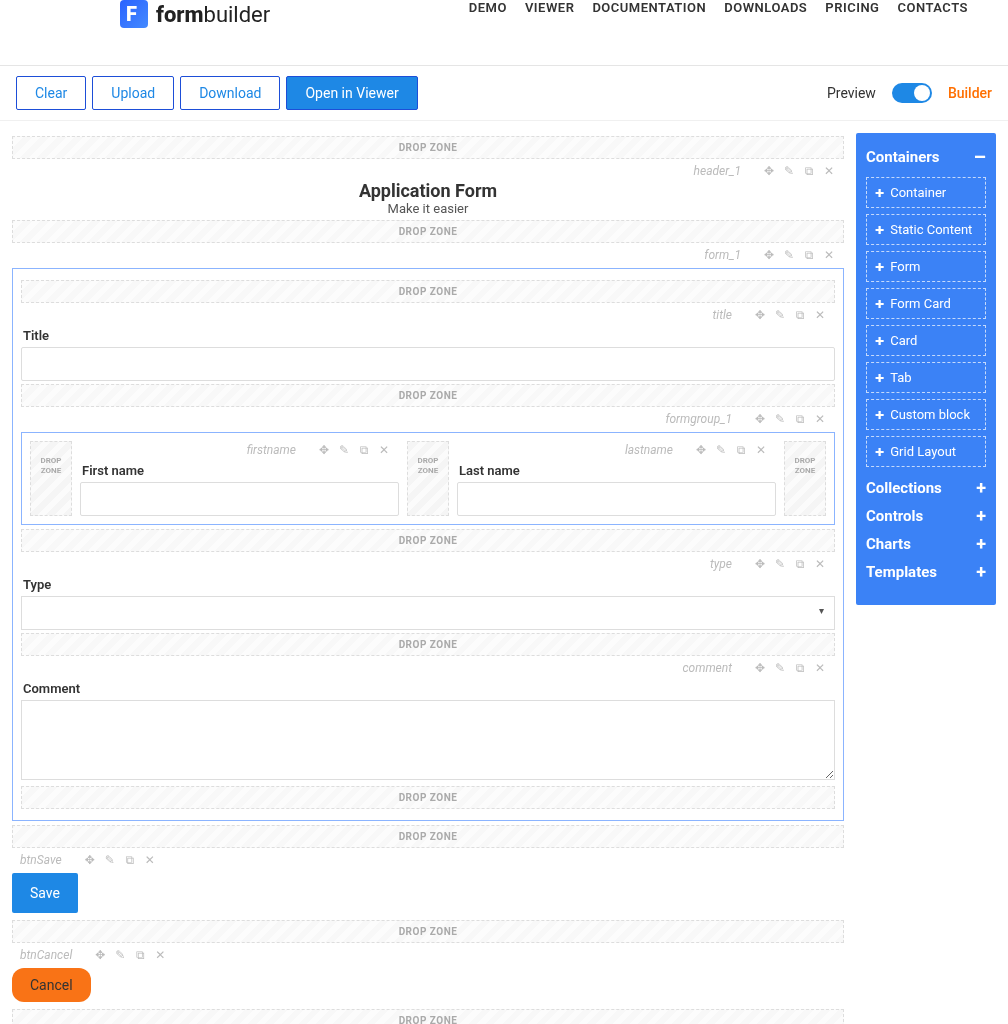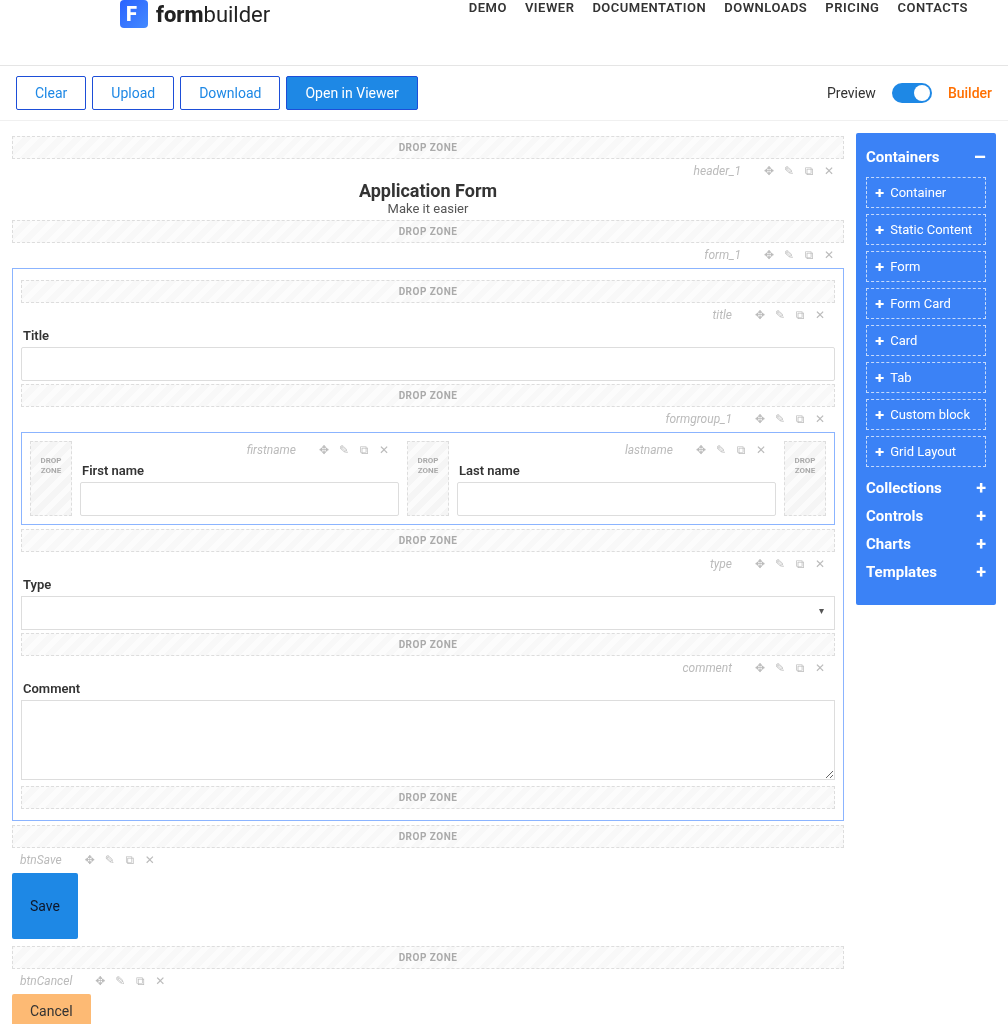--- a/index.html
+++ b/index.html
@@ -35,22 +35,22 @@
 .form-subtitle { text-align: center; font-size: 13px; color: #555; margin-bottom: 4px; }
 .form-container { border: 1px solid #8bb4ff; padding: 8px; margin: 4px 0; }
 .field-label { font-size: 13px; font-weight: 600; margin: 4px 0 4px 2px; display: block; }
 .input-text { width: 100%; border: 1px solid #ddd; padding: 8px; font-size: 14px; border-radius: 2px; }
 .textarea { width: 100%; border: 1px solid #ddd; padding: 8px; height: 80px; resize: vertical; }
 .select { width: 100%; border: 1px solid #ddd; padding: 8px; background: #fff; position: relative; }
 .select::after { content: "▾"; position: absolute; right: 10px; color: #555; font-size: 10px; }
 .formgroup { border: 1px solid #8bb4ff; padding: 8px; display: flex; gap: 8px; margin: 4px 0; }
 .vdropzone { writing-mode: horizontal-tb; border: 1px dashed #ddd; background: repeating-linear-gradient(-45deg, #f5f5f5, #f5f5f5 6px, #fbfbfb 6px, #fbfbfb 12px); color: #aaa; font-size: 8px; font-weight: 700; text-align: center; padding: 14px 4px; width: 42px; line-height: 1.2; }
 .fg-col { flex: 1; }
-.save-btn { background: #1e88e5; color: #0f172a; border: none; padding: 25px 18px; font-size: 14px; border-radius: 2px; margin: 4px 0; cursor: pointer; }
-.cancel-btn { background: #fdba74; color: #333; border: none; padding: 9px 18px; font-size: 14px; border-radius: 2px; margin: 4px 0; cursor: pointer; }
+.save-btn { background: #1e88e5; color: #ffffff; border: none; padding: 12px 18px; font-size: 14px; border-radius: 2px; margin: 4px 0; cursor: pointer; }
+.cancel-btn { background: #f97316; color: #333; border: none; padding: 9px 18px; font-size: 14px; border-radius: 12px; margin: 4px 0; cursor: pointer; }
 </style>
 </head>
 <body>
 
 <div class="topbar">
   <div class="logo">
     <div class="logo-icon"></div>
     <div class="logo-text"><span style="font-weight:800">form</span><span>builder</span></div>
   </div>
   <div class="nav">

